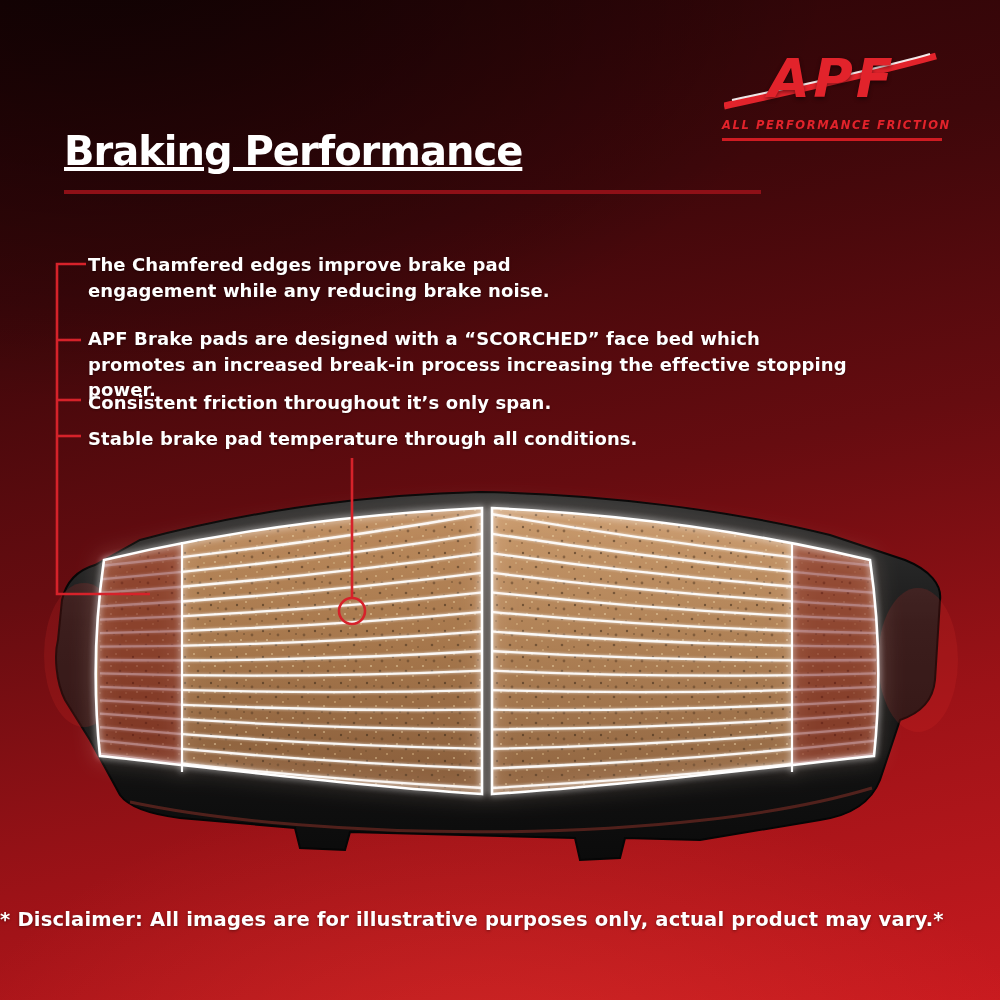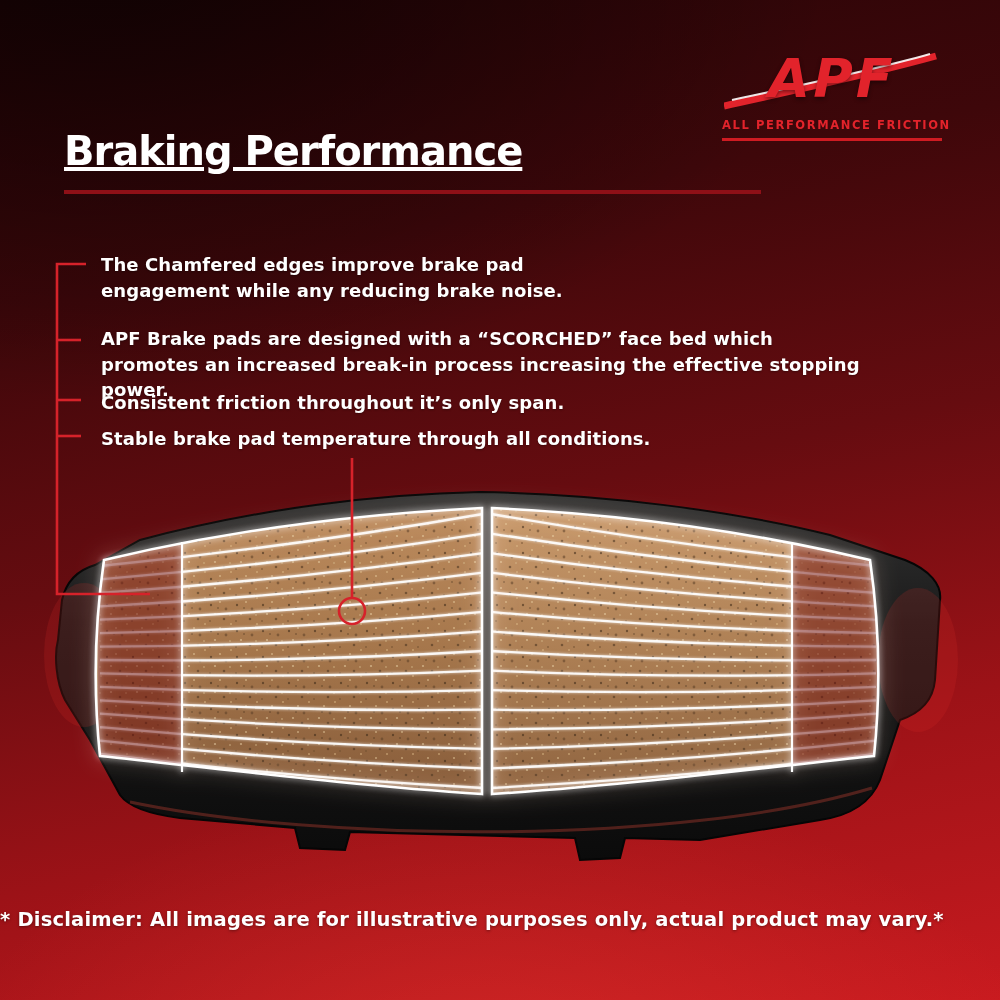--- a/index.html
+++ b/index.html
@@ -18,35 +18,35 @@
   .connector-svg { position:absolute; left:0; top:0; width:1000px; height:1000px; z-index:2; pointer-events:none; }
 
   .logo { position:absolute; top:46px; right:58px; width:220px; text-align:center; z-index:3; }
   .logo-mark { position:relative; height:70px; }
   .logo-swoosh-svg { position:absolute; left:2px; top:4px; }
   .logo-text {
     position:relative; font-style:italic; font-weight:bold; font-size:54px; line-height:66px;
     color:#e2232b; letter-spacing:3px; text-shadow:0 2px 4px rgba(0,0,0,0.45);
   }
   .logo-tagline {
-    margin-top:2px; font-weight:bold; font-size:11.5px;
+    margin-top:2px; font-style:italic; font-weight:bold; font-size:11.5px;
     letter-spacing:1.6px; color:#e2232b; white-space:nowrap;
   }
   .logo-rule { margin-top:6px; height:2.5px; background:#cf1b22; }
 
   .titleblock { position:absolute; left:64px; top:128px; z-index:3; }
   .titleblock h1 {
     color:#ffffff; font-size:40px; font-weight:bold; letter-spacing:-1px;
     font-family:"DejaVu Sans","Liberation Sans",sans-serif;
     text-decoration:underline;
   }
   .title-rule { margin-top:16px; width:697px; height:4px; background:#8e1017; }
 
   .callout {
-    position:absolute; left:101px; z-index:3; color:#ffffff;
+    position:absolute; left:88px; z-index:3; color:#ffffff;
     font-weight:bold; font-size:18px; line-height:1.42; letter-spacing:0.1px;
     text-shadow:0 1px 2px rgba(0,0,0,0.35);
   }
   .c1 { top:252px; width:545px; }
   .c2 { top:326px; width:775px; }
   .c3 { top:390px; width:700px; }
   .c4 { top:426px; width:700px; }
 
   .disclaimer {
     position:absolute; left:0; top:908px; width:100%; text-align:left; z-index:3;

